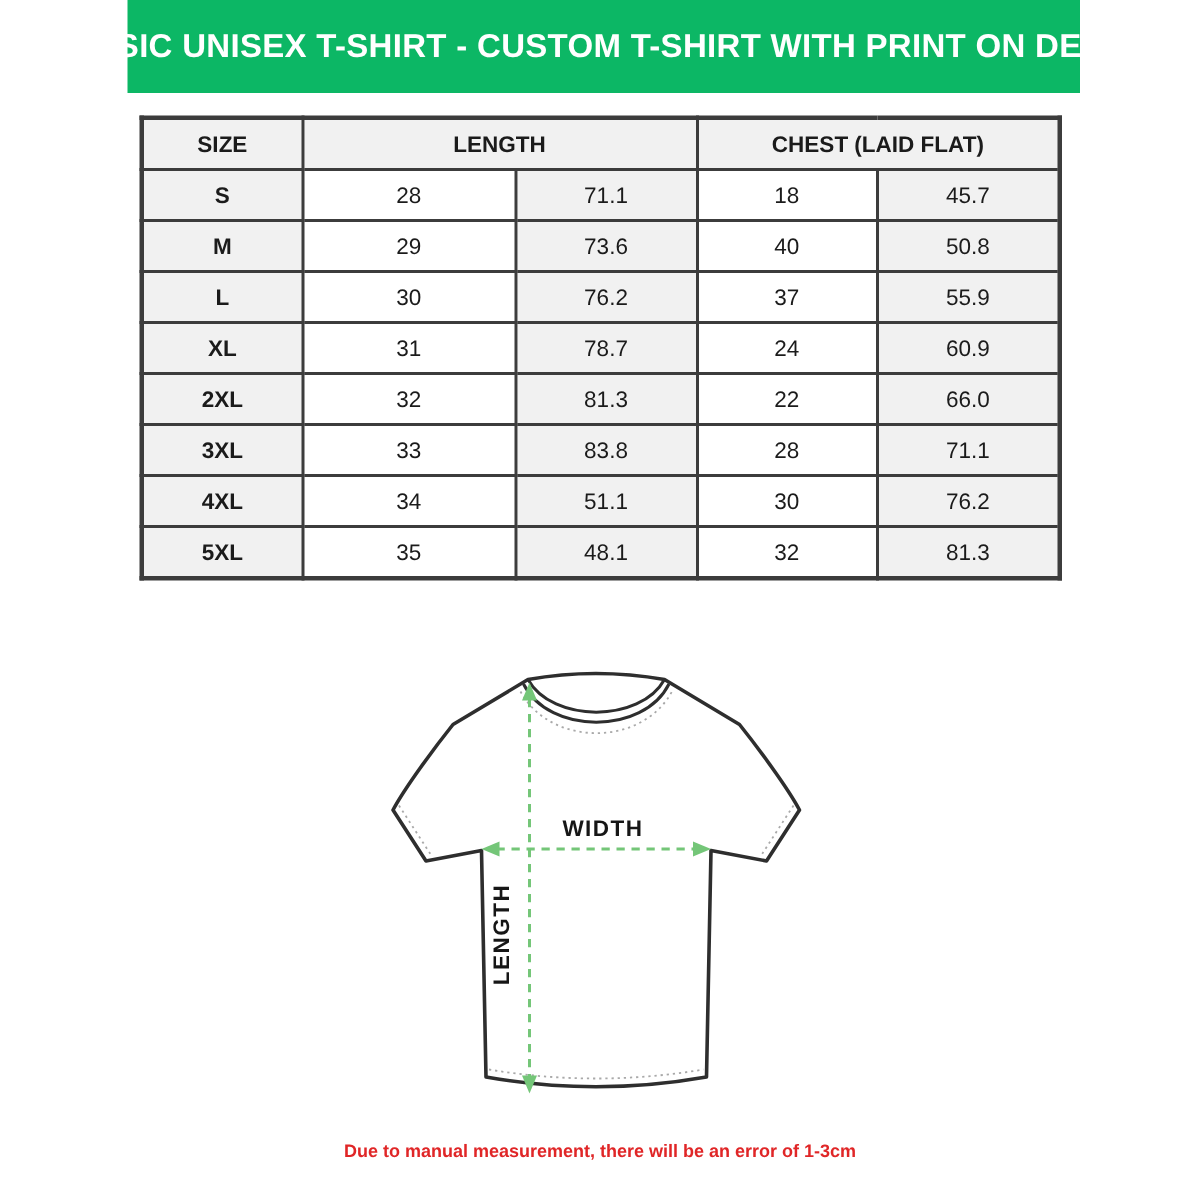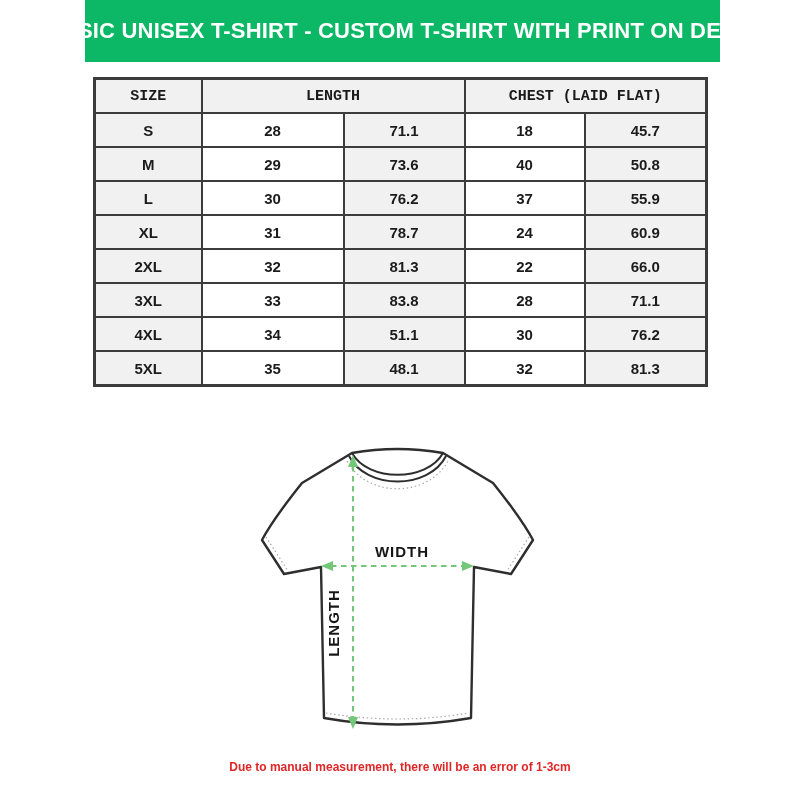--- a/index.html
+++ b/index.html
@@ -42,28 +42,27 @@
     height: 32px;
     padding: 0;
     text-align: center;
     vertical-align: middle;
     font-size: 15px;
     overflow: hidden;
   }
   table.size-chart th {
     font-weight: 700;
     background: var(--cell-gray, #f1f1f1);
-    font-family: Liberation Mono, monospace;
   }
   td.size-cell {
     font-weight: 700;
     background: var(--cell-gray, #f1f1f1);
   }
-  td.val-in { background: #ffffff; font-weight: 700; }
-  td.val-cm { background: var(--cell-gray, #f1f1f1); font-weight: 700; margin-top: 32px; }
+  td.val-in { background: #ffffff; font-weight: 400; }
+  td.val-cm { background: var(--cell-gray, #f1f1f1); font-weight: 400; margin-top: 32px; }
 
   
   .diagram {
     position: absolute;
     left: 240px; top: 430px;
     width: 320px; height: 320px;
   }
   .shirt-outline {
     fill: #ffffff;
     stroke: #2e2e2e;

